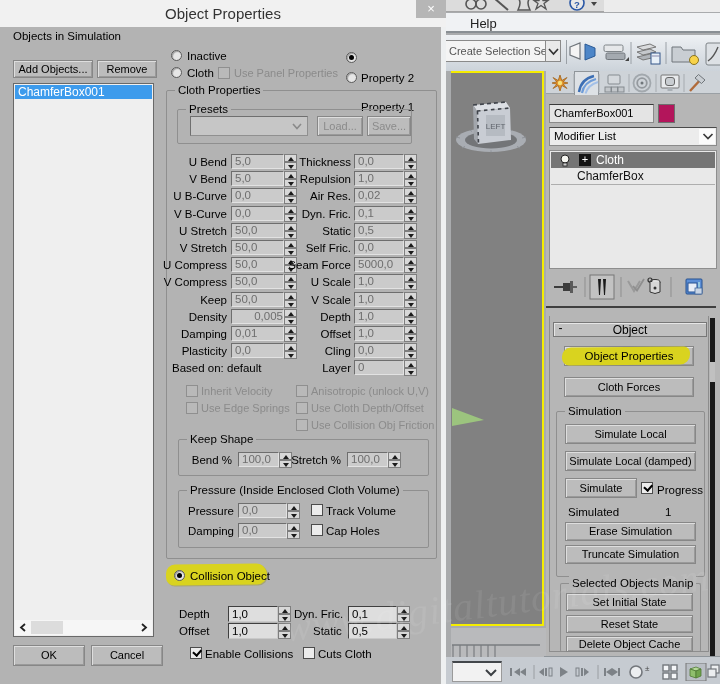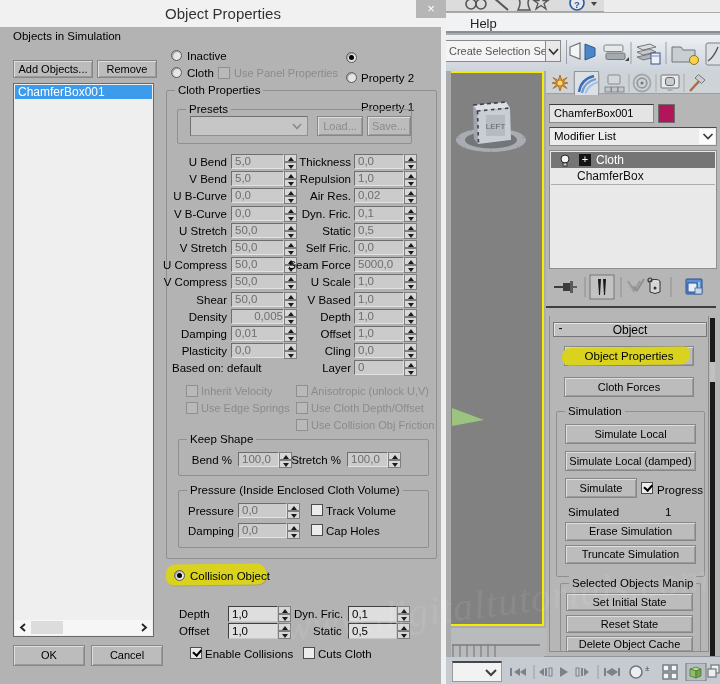--- a/index.html
+++ b/index.html
@@ -369,21 +369,21 @@
   <div class="spin" style="left:284px;top:257px;">
         <div class="u"></div>
         <div class="d"></div>
       </div>
   <div class="lab" style="left:140px;top:275px;width:87px;text-align:right;">V Compress</div>
   <div class="fldD" style="left:231px;top:274px;width:53px;">50,0</div>
   <div class="spin" style="left:284px;top:274px;">
         <div class="u"></div>
         <div class="d"></div>
       </div>
-  <div class="lab" style="left:140px;top:293px;width:87px;text-align:right;">Shear</div>
+  <div class="lab" style="left:140px;top:293px;width:87px;text-align:right;">Keep</div>
   <div class="fldD" style="left:231px;top:292px;width:53px;">50,0</div>
   <div class="spin" style="left:284px;top:292px;">
         <div class="u"></div>
         <div class="d"></div>
       </div>
   <div class="lab" style="left:140px;top:310px;width:87px;text-align:right;">Density</div>
   <div class="fldD" style="left:231px;top:309px;width:53px;text-align:right;">0,005</div>
   <div class="spin" style="left:284px;top:309px;">
         <div class="u"></div>
         <div class="d"></div>
@@ -441,21 +441,21 @@
   <div class="spin" style="left:404px;top:257px;">
         <div class="u"></div>
         <div class="d"></div>
       </div>
   <div class="lab" style="left:264px;top:275px;width:87px;text-align:right;">U Scale</div>
   <div class="fldD" style="left:354px;top:274px;width:50px;">1,0</div>
   <div class="spin" style="left:404px;top:274px;">
         <div class="u"></div>
         <div class="d"></div>
       </div>
-  <div class="lab" style="left:264px;top:293px;width:87px;text-align:right;">V Based</div>
+  <div class="lab" style="left:264px;top:293px;width:87px;text-align:right;">V Scale</div>
   <div class="fldD" style="left:354px;top:292px;width:50px;">1,0</div>
   <div class="spin" style="left:404px;top:292px;">
         <div class="u"></div>
         <div class="d"></div>
       </div>
   <div class="lab" style="left:264px;top:310px;width:87px;text-align:right;">Depth</div>
   <div class="fldD" style="left:354px;top:309px;width:50px;">1,0</div>
   <div class="spin" style="left:404px;top:309px;">
         <div class="u"></div>
         <div class="d"></div>

